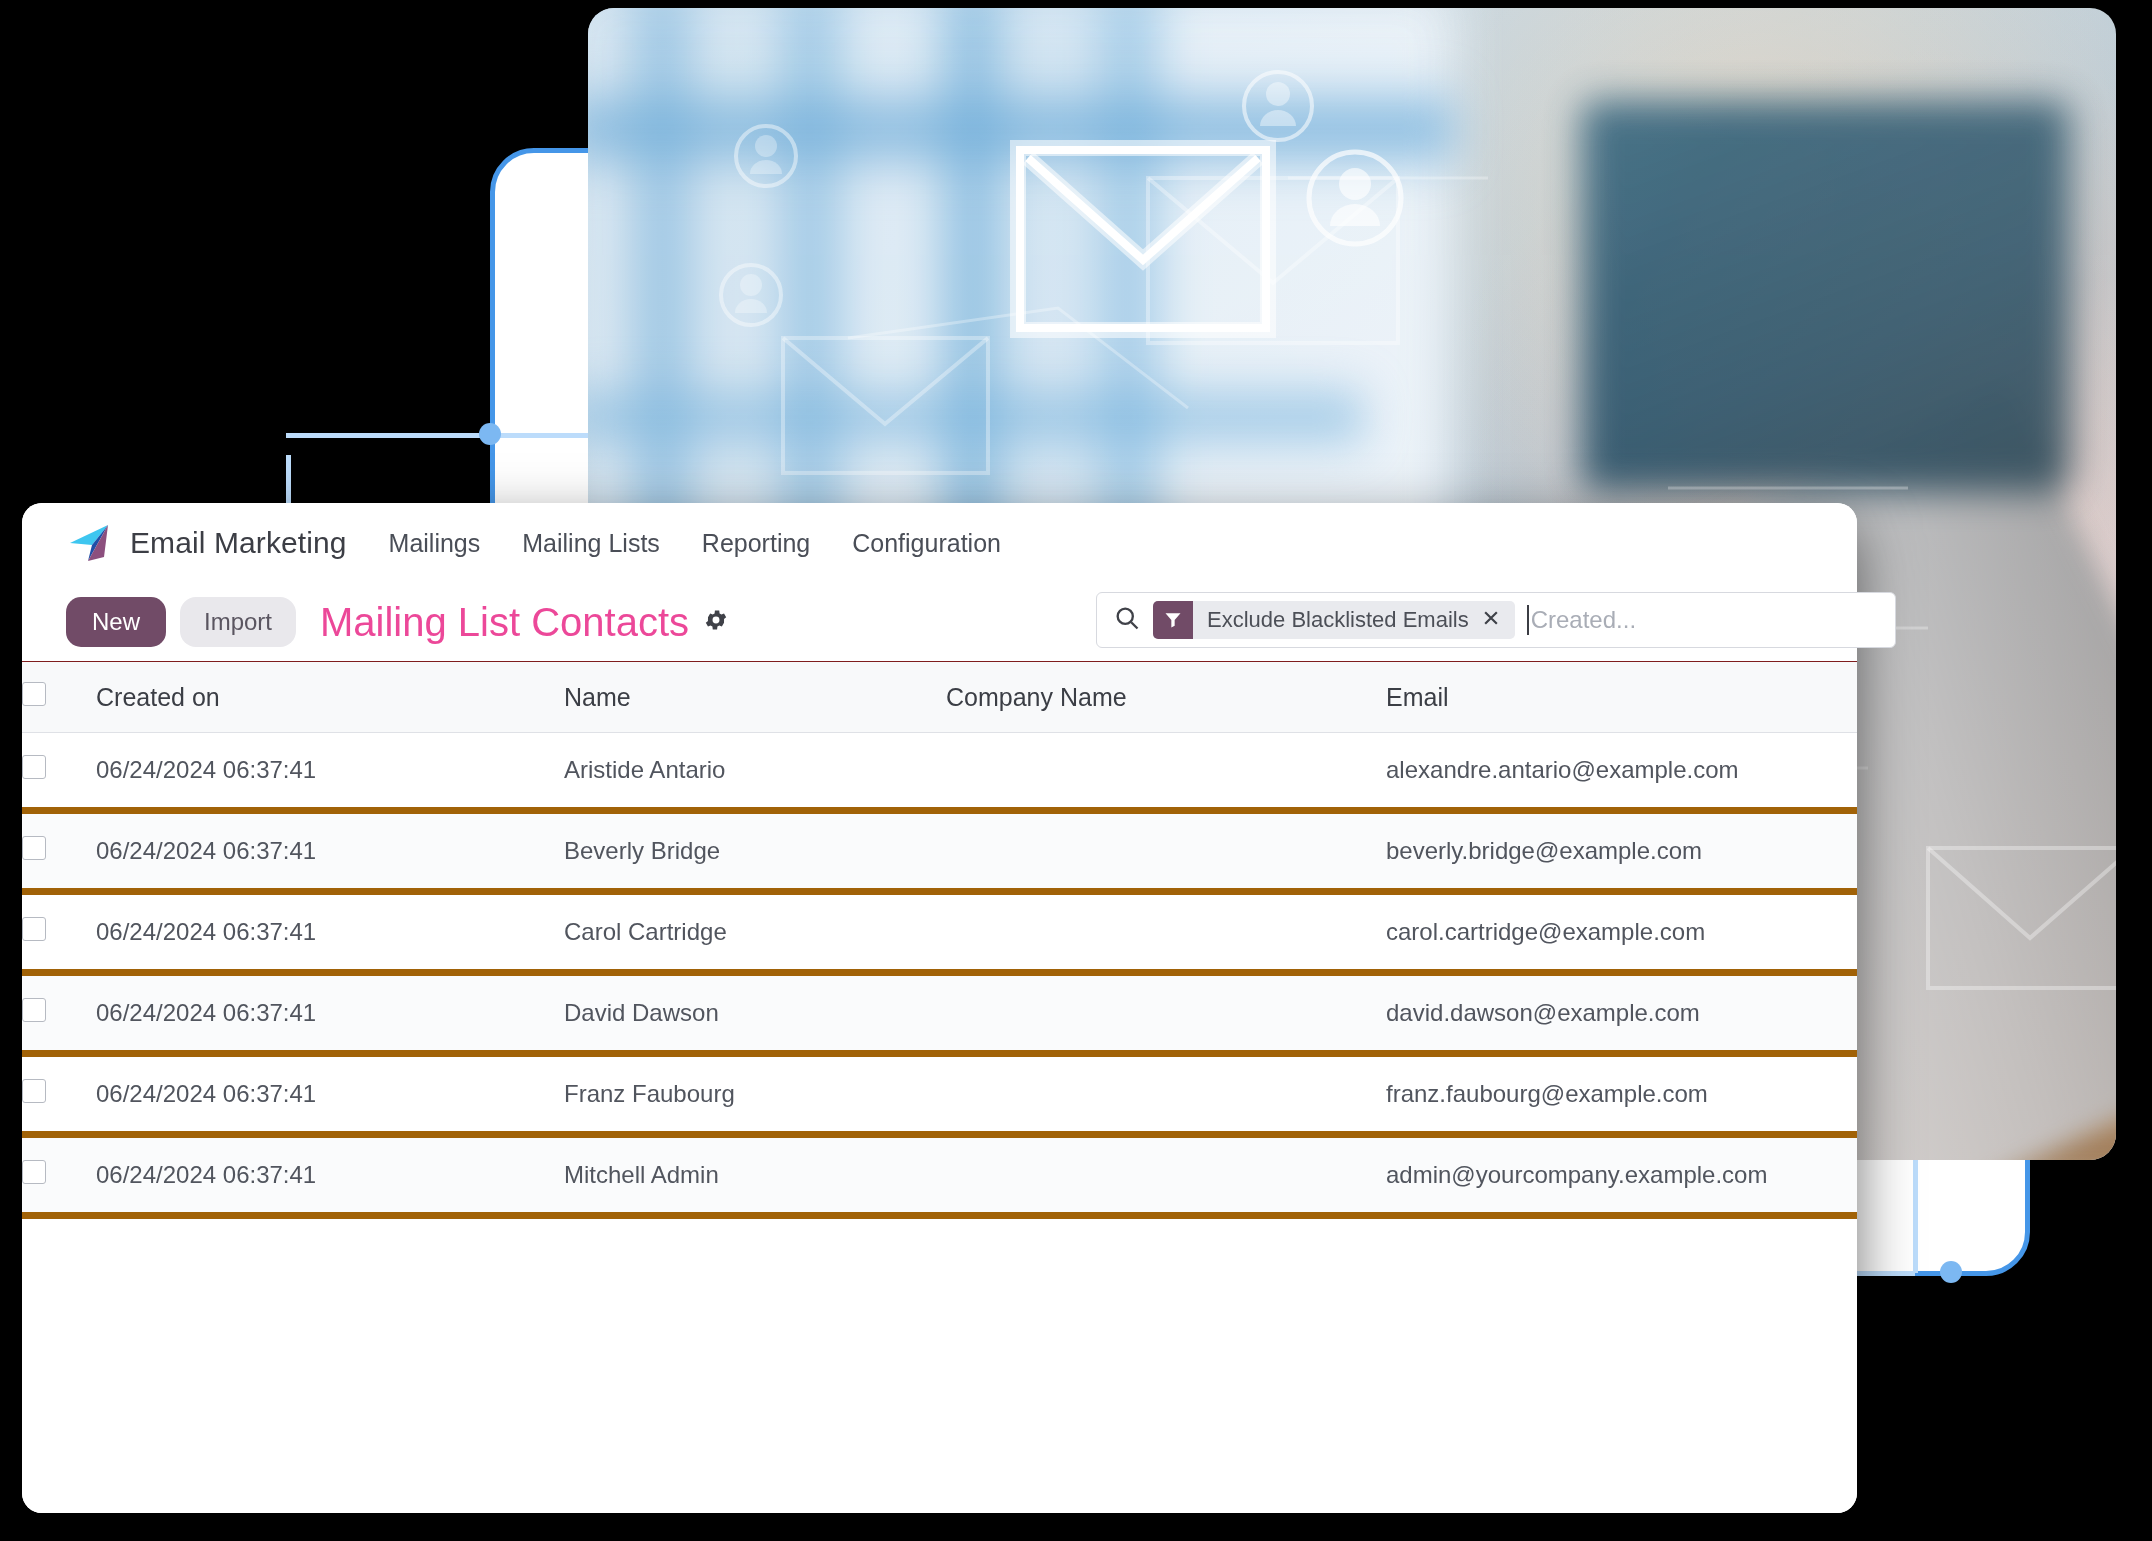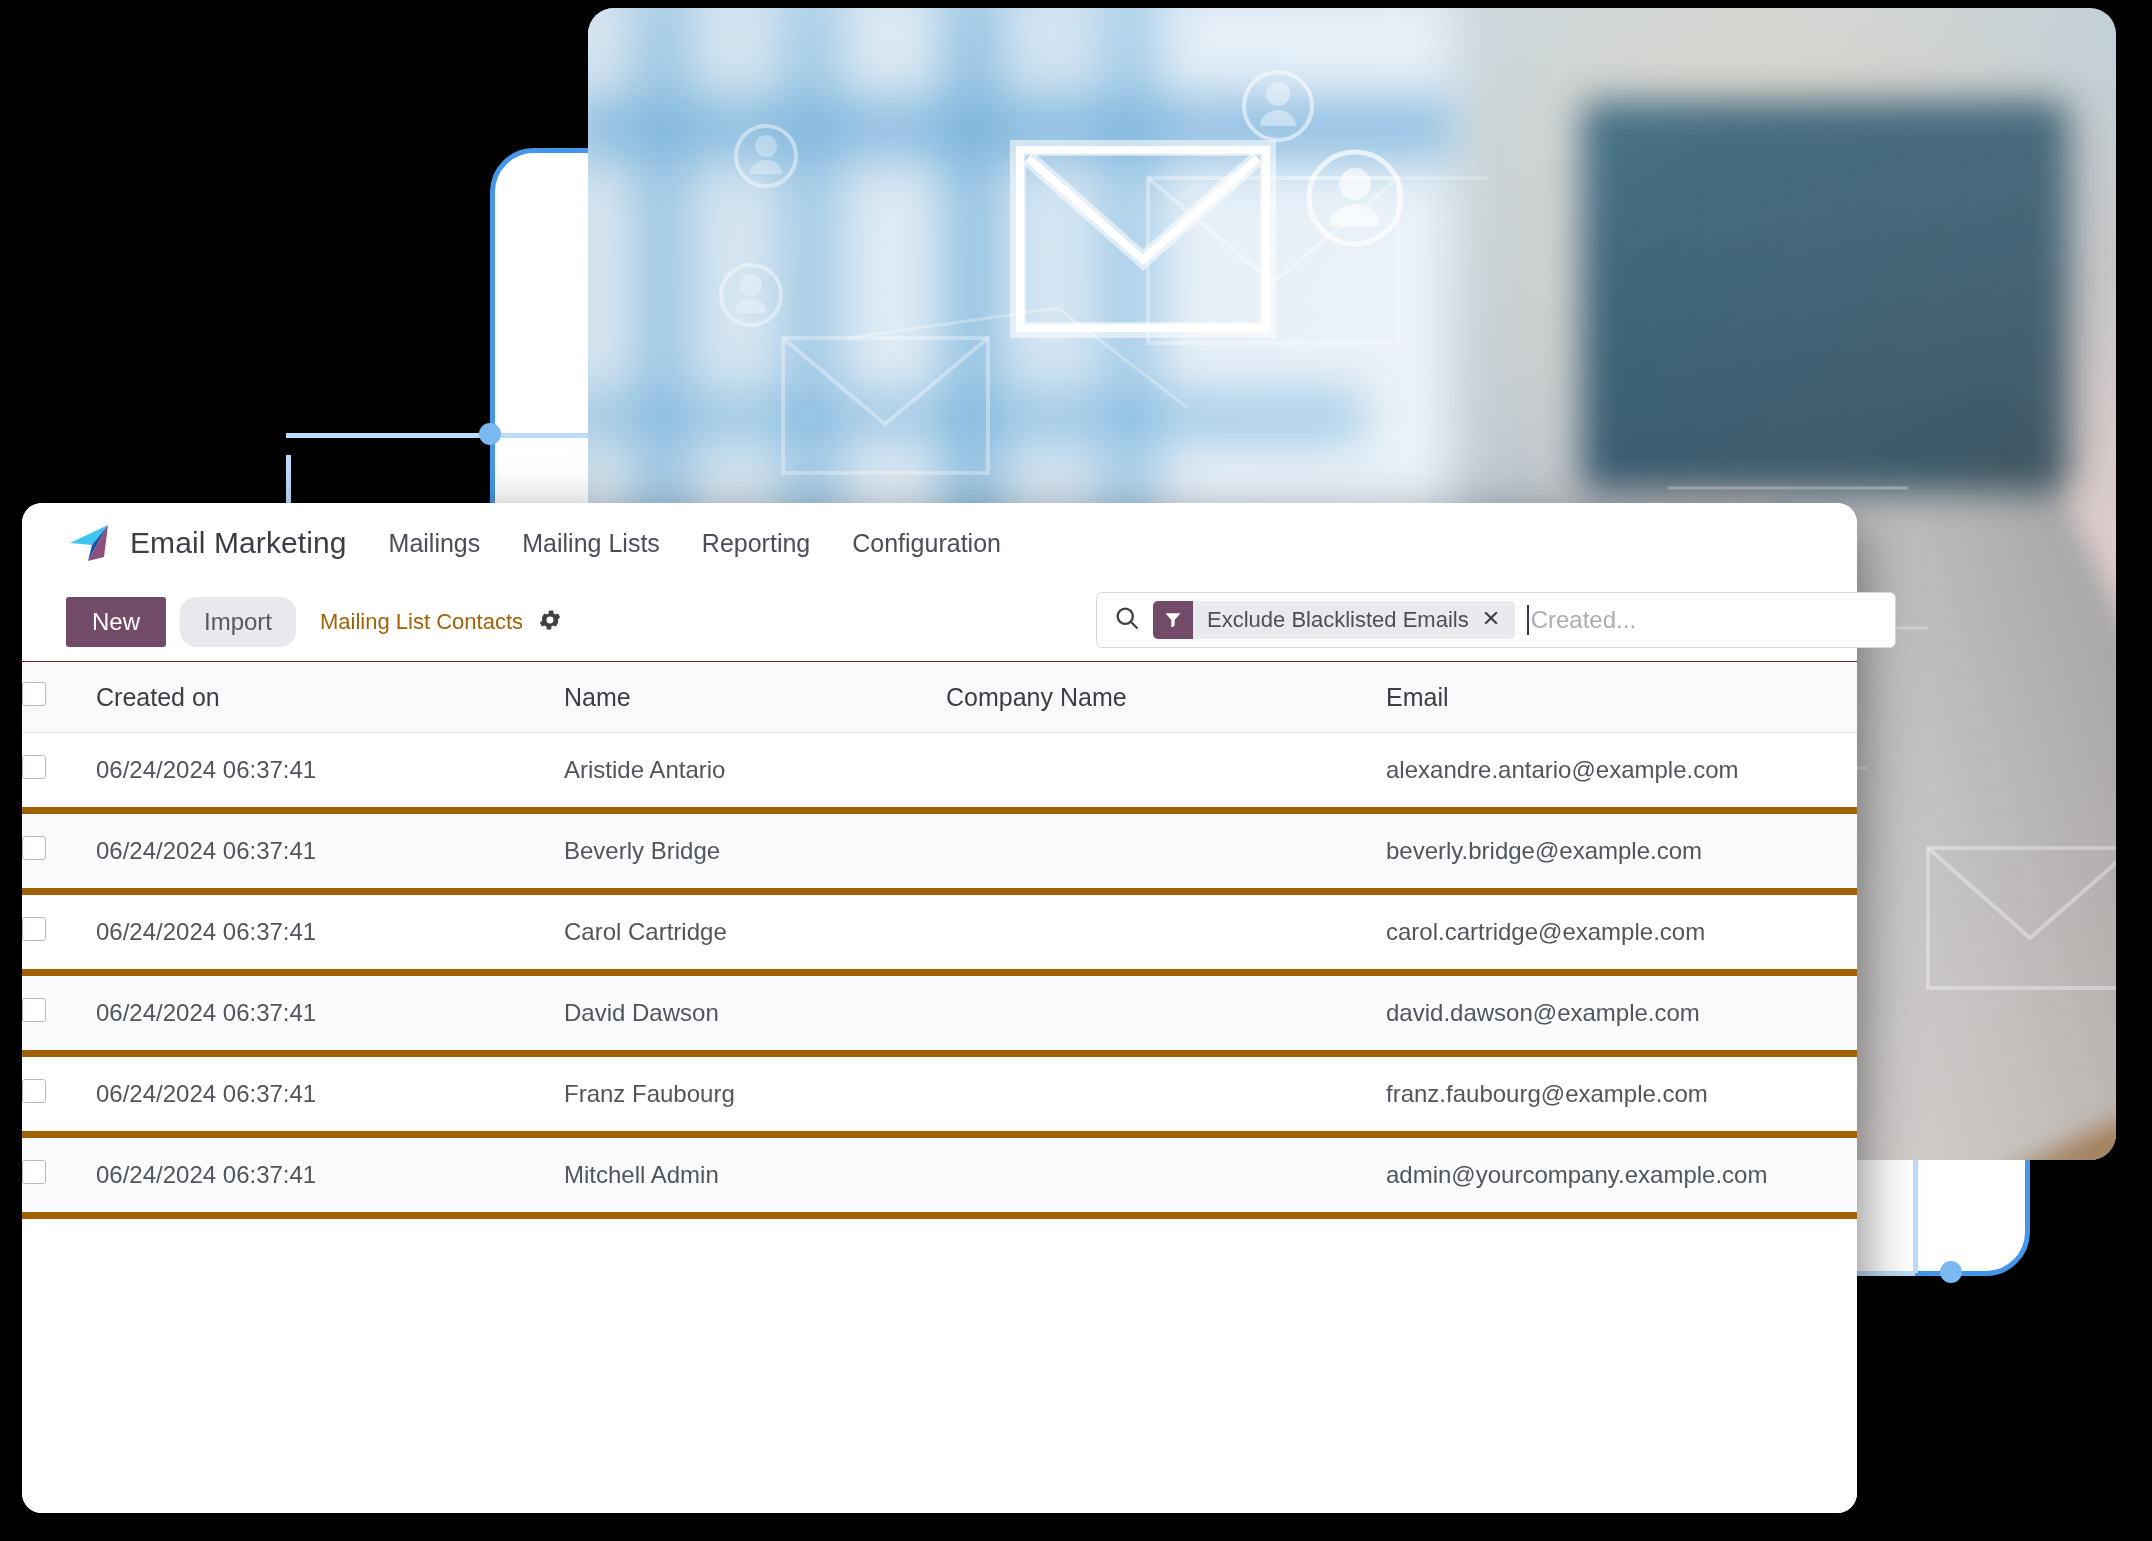--- a/index.html
+++ b/index.html
@@ -217,40 +217,40 @@
     padding-left: 44px;
     box-sizing: border-box;
     position: relative;
   }
   #new-button {
     background: #714b67;
     color: #ffffff;
     font-size: 24px;
     padding: 13px 26px;
     border: none;
-    border-radius: 3px;
+    border-radius: 15px;
     cursor: pointer;
     font-family: inherit;
     line-height: 1;
   }
   #import-button {
     background: #e9e8ec;
     color: #5a5560;
     font-size: 24px;
     padding: 13px 24px;
     margin-left: 14px;
     border: none;
     border-radius: 16px;
     cursor: pointer;
     font-family: inherit;
     line-height: 1;
   }
   #page-title {
-    font-size: 22px;
-    color: #a16207;
+    font-size: 40px;
+    color: #ec4899;
     margin-left: 24px;
     white-space: nowrap;
   }
   #title-gear {
     margin-left: 14px;
     display: inline-block;
     vertical-align: -3px;
     cursor: pointer;
   }
 

